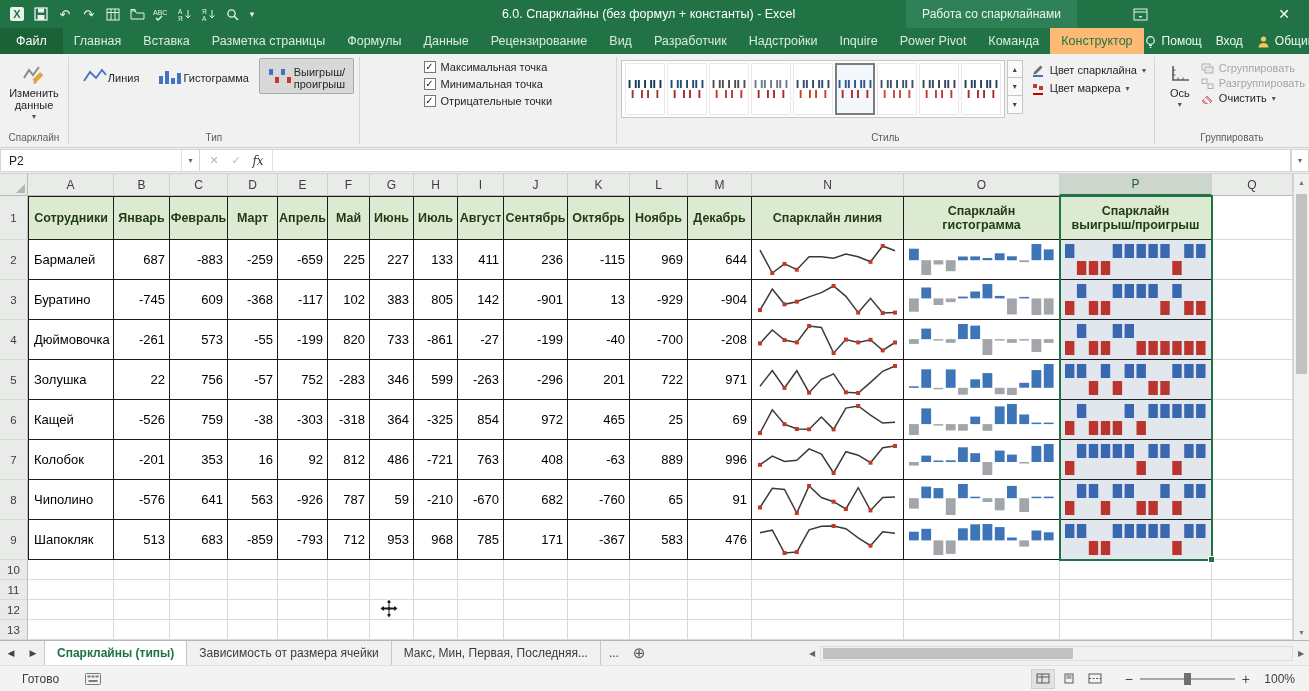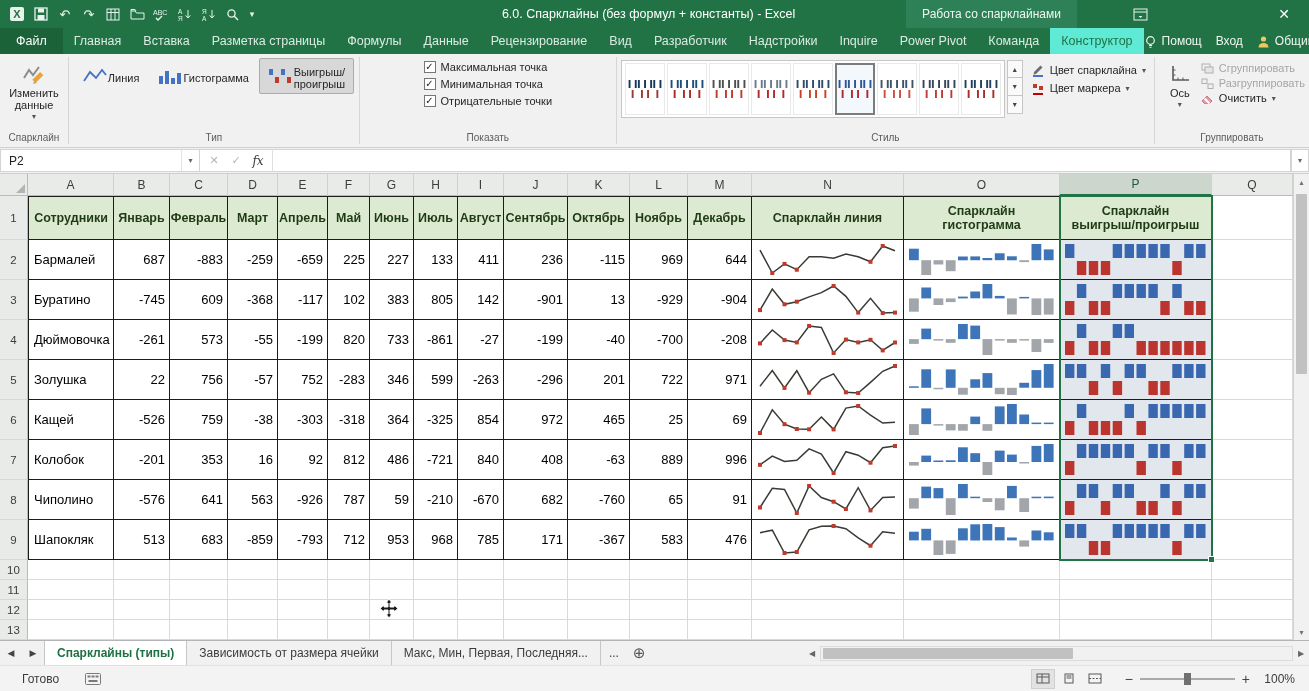--- a/index.html
+++ b/index.html
@@ -15,21 +15,21 @@
   .title-text{position:absolute;left:50%;transform:translateX(-52%);font-size:12.5px;color:#fff;white-space:nowrap}
   .ctx-label{position:absolute;right:232px;top:0;height:28px;background:#2e8057;color:#eef7f1;
     font-size:12px;display:flex;align-items:center;padding:0 16px;white-space:nowrap}
   .ribbonopt{position:absolute;right:158px;top:4px;width:22px;height:20px;display:flex;align-items:center;justify-content:center}
   .closebtn{position:absolute;right:10px;top:0;width:30px;height:28px;display:flex;align-items:center;justify-content:center;font-size:14px;color:#fff}
 
   
   .tabrow{height:26px;background:#217346;display:flex;align-items:stretch;flex:0 0 26px;position:relative}
   .rtab{padding:0 11px;display:flex;align-items:center;color:#dcebe2;font-size:12.5px;white-space:nowrap;cursor:default}
   .rtab.file{background:#1c6239;color:#fff;padding:0 16px}
-  .rtab.active{background:#5eead4;color:#217346}
+  .rtab.active{background:#fdba74;color:#217346}
   .tabright{margin-left:auto;display:flex;align-items:center;gap:14px;padding-right:14px;color:#eef7f1;font-size:12px}
   .tabright .item{display:flex;align-items:center;gap:5px;white-space:nowrap}
 
   
   .ribbon{height:94px;background:#f1f1f1;border-bottom:1px solid #d2d0ce;display:flex;flex:0 0 94px}
   .rgroup{display:flex;flex-direction:column;position:relative}
   .rgc{flex:1;display:flex;align-items:flex-start;padding:3px 4px 0 4px}
   .rgl{height:17px;font-size:10px;color:#5c5c5c;text-align:center;line-height:15px;white-space:nowrap}
   .vsep{width:1px;background:#d8d6d4;margin:3px 0}
   .bigbtn{width:60px;display:flex;flex-direction:column;align-items:center;padding-top:4px;font-size:11px;color:#262626;text-align:center;line-height:12px}
@@ -309,21 +309,20 @@
                 <span class="box">✓</span>
                 <span>Минимальная точка</span>
               </div>
               <div class="chk">
                 <span class="box">✓</span>
                 <span>Отрицательные точки</span>
               </div>
             </div>
           </div>
       </div>
-      <div class="rgl">Показать</div>
     </div>
     <div class="vsep"></div>
 
     <div class="rgroup">
       <div class="rgc">
         <div class="gallery">
             <div class="thumb">
               <svg width="34" height="40">
                 <rect x="0.6" y="11" width="1.9" height="8" fill="#17375e"></rect>
                 <rect x="3.7" y="21" width="1.9" height="8" fill="#9c3a38"></rect>
@@ -896,21 +895,21 @@
         <div class="grow" style="height: 40px;">
           <div class="rowhdr">7</div>
           <div class="cell nam tb tl" style="width: 86px;">Колобок</div>
           <div class="cell num tb" style="width: 56px;">-201</div>
           <div class="cell num tb" style="width: 58px;">353</div>
           <div class="cell num tb" style="width: 50px;">16</div>
           <div class="cell num tb" style="width: 50px;">92</div>
           <div class="cell num tb" style="width: 42px;">812</div>
           <div class="cell num tb" style="width: 44px;">486</div>
           <div class="cell num tb" style="width: 44px;">-721</div>
-          <div class="cell num tb" style="width: 46px;">840</div>
+          <div class="cell num tb" style="width: 46px;">763</div>
           <div class="cell num tb" style="width: 64px;">408</div>
           <div class="cell num tb" style="width: 62px;">-63</div>
           <div class="cell num tb" style="width: 58px;">889</div>
           <div class="cell num tb" style="width: 64px;">996</div>
           <div class="cell spark tb" style="width: 152px;">
             <svg width="149" height="37">
               <polyline fill="none" stroke="#3a3a34" stroke-width="1.5" points="7.0,23.8 19.3,15.1 31.5,20.4 43.8,19.2 56.1,7.9 68.4,13.0 80.6,32.0 92.9,10.7 105.2,14.2 117.5,21.7 129.7,6.7 142.0,5.0"></polyline>
               <rect x="5.0" y="21.8" width="4" height="4" fill="#c0392b"></rect>
               <rect x="78.6" y="30.0" width="4" height="4" fill="#c0392b"></rect>
               <rect x="115.5" y="19.7" width="4" height="4" fill="#c0392b"></rect>

